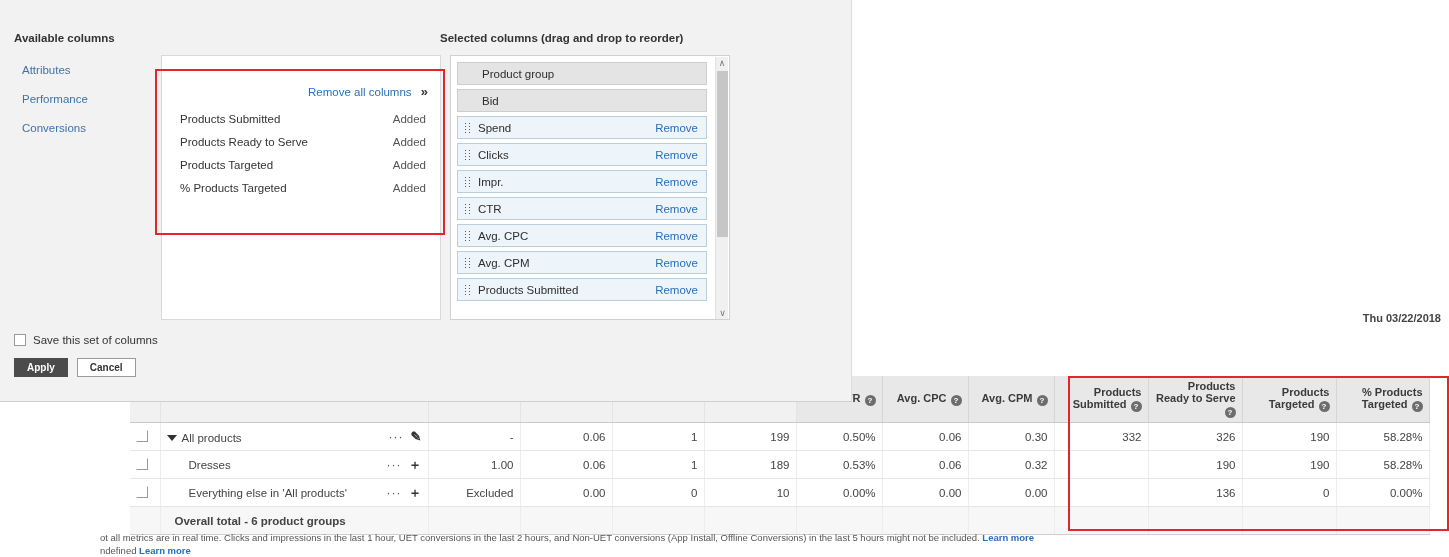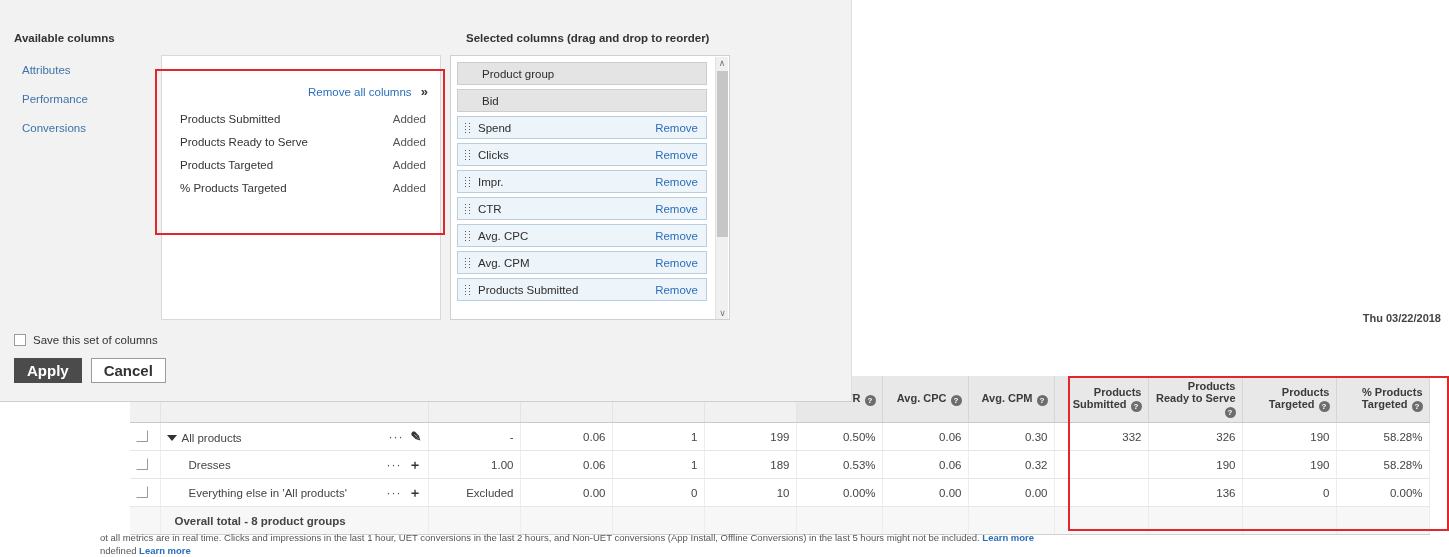--- a/index.html
+++ b/index.html
@@ -130,21 +130,21 @@
     color: #333;
     padding: 4px 0 0 14px;
   }
   .modal-body { position: relative; height: 381px; }
 
   .lbl-available {
     position: absolute; left: 14px; top: 32px;
     font-weight: bold; font-size: 11.5px; color: #333;
   }
   .lbl-selected {
-    position: absolute; left: 466px; top: 32px;
+    position: absolute; left: 440px; top: 32px;
     font-weight: bold; font-size: 11.5px; color: #333;
   }
 
   .cat-list { position: absolute; left: 14px; top: 56px; width: 148px; }
   .cat {
     height: 29px;
     line-height: 29px;
     padding-left: 8px;
     font-size: 11.5px;
     color: #3f72a8;
@@ -250,21 +250,21 @@
     display: flex; align-items: center; gap: 7px;
     font-size: 11.5px; color: #333;
   }
   .savebox .box {
     width: 12px; height: 12px;
     border: 1px solid #9a9a9a;
     background: #fff;
   }
   .btnrow { position: absolute; left: 14px; top: 358px; display: flex; gap: 9px; }
   .btn {
-    font-size: 15px;
+    font-size: 10px;
     font-weight: bold;
     padding: 3px 12px;
     cursor: pointer;
     border: 1px solid #4b4b4b;
   }
   .btn.primary { background: #4b4b4b; color: #ffffff; }
   .btn.secondary { background: #ffffff; color: #333333; border: 1px solid #9b9b9b; }
 </style>
 </head>
 <body>
@@ -363,21 +363,21 @@
           <td>0.00%</td>
           <td>0.00</td>
           <td>0.00</td>
           <td></td>
           <td>136</td>
           <td>0</td>
           <td>0.00%</td>
         </tr>
         <tr class="total">
           <td>&nbsp;</td>
-          <td class="txt" style="padding-left: 14px;">Overall total - 8 product groups</td>
+          <td class="txt" style="padding-left: 14px;">Overall total - 6 product groups</td>
           <td>&nbsp;</td>
           <td>&nbsp;</td>
           <td>&nbsp;</td>
           <td>&nbsp;</td>
           <td>&nbsp;</td>
           <td>&nbsp;</td>
           <td>&nbsp;</td>
           <td>&nbsp;</td>
           <td>&nbsp;</td>
           <td>&nbsp;</td>

